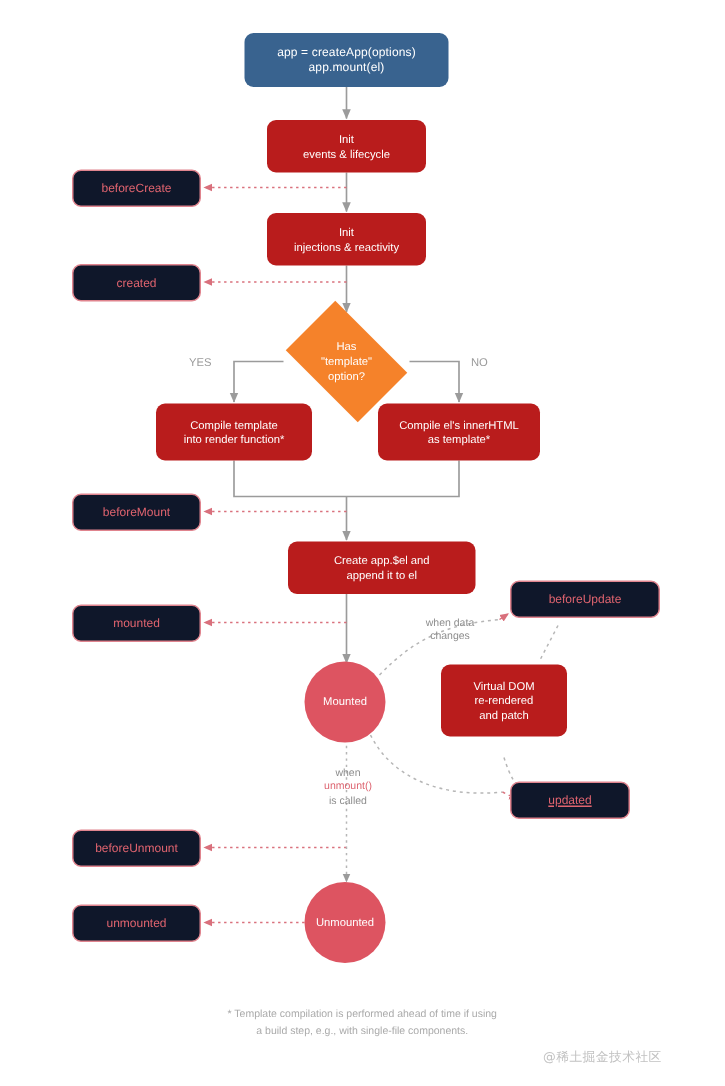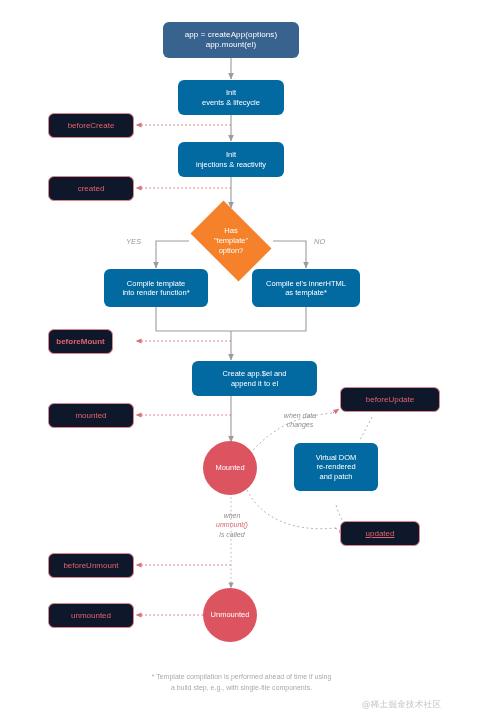--- a/index.html
+++ b/index.html
@@ -45,21 +45,21 @@
     font-size: 8px;
     letter-spacing: 0.1px;
   }
   .node-root .root-line {
     display: block;
     white-space: nowrap;
   }
 
   
   .node-green {
-    background: #0369a1;
+    background: #b91c1c;
     border-radius: 6px;
     color: #ffffff;
     font-size: 7.5px;
   }
 
   
   .node-diamond {
     background: transparent;
   }
   .diamond-shape {
@@ -96,21 +96,20 @@
   }
 
   
   .edge-label {
     position: absolute;
     color: #8d8d8d;
     font-size: 7px;
     text-align: center;
     line-height: 1.35;
     white-space: nowrap;
-    font-style: italic;
   }
   .edge-label.branch {
     color: #9a9a9a;
     font-size: 7.5px;
   }
   .unmount-call { color: #dd6470; }
 
   
   .footnote {
     position: absolute;
@@ -246,21 +245,21 @@
   <div class="edge-label branch" style="left:314px; top:237px;">NO</div>
 
   <div class="node node-hook" style="left:48px; top:113px; width:86px; height:25px;">
     <span>beforeCreate</span>
   </div>
 
   <div class="node node-hook" style="left:48px; top:176px; width:86px; height:25px;">
     <span>created</span>
   </div>
 
-  <div class="node node-hook" style="left:48px; top:329px; width:65px; height:25px;font-weight:bold;">
+  <div class="node node-hook" style="left:48px; top:329px; width:86px; height:25px;">
     <span>beforeMount</span>
   </div>
 
   <div class="node node-hook" style="left:48px; top:403px; width:86px; height:25px;">
     <span>mounted</span>
   </div>
 
   <div class="node node-hook" style="left:48px; top:553px; width:86px; height:25px;">
     <span>beforeUnmount</span>
   </div>

